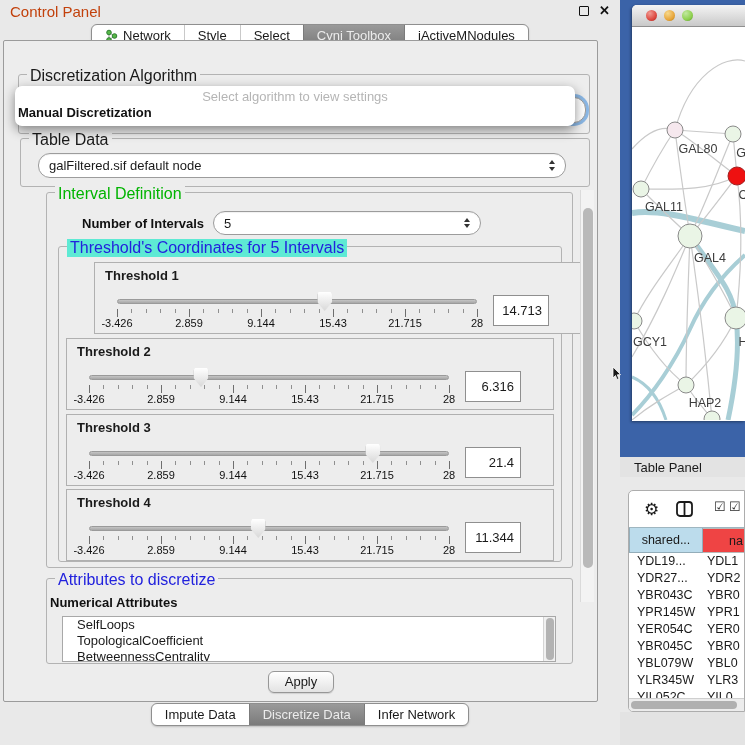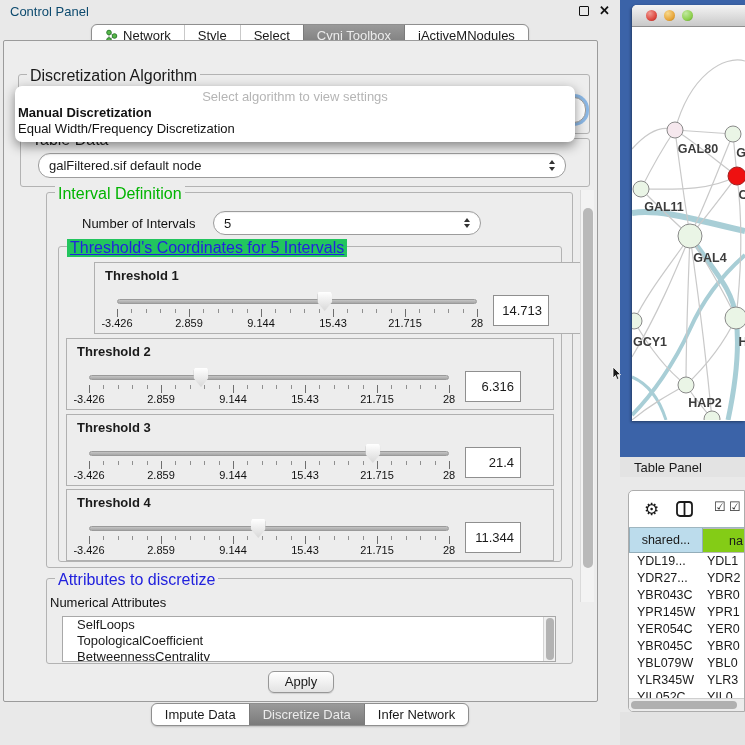--- a/index.html
+++ b/index.html
@@ -4,21 +4,21 @@
 <style>
   * { margin:0; padding:0; box-sizing:border-box; }
   html,body { background:#cfcfcf; }
   .screen{
     position:relative; width:745px; height:745px; overflow:hidden;
     background:#e9e9e9; font-family:"Liberation Sans", sans-serif; color:#1a1a1a;
   }
   
   .cp-titlebar{ position:absolute; left:0; top:0; width:620px; height:22px;
     display:flex; align-items:center; padding:0 10px; background:#e9e9e9; }
-  .cp-title{ font-size:13px; color:#0c4a6e; }
+  .cp-title{ font-size:15px; color:#c2410c; }
   .cp-win-icons{ margin-left:auto; display:flex; align-items:center; gap:10px; }
   .float-ic{ width:10px; height:10px; border:1.6px solid #111; border-radius:1px; }
   .close-ic{ font-size:13px; font-weight:bold; color:#111; line-height:10px; }
 
   .seg-row{ position:absolute; left:0; width:620px; display:flex; justify-content:center; }
   .seg{ display:flex; border:1px solid #8f8f8f; border-radius:6px; overflow:hidden;
         background:#fff; box-shadow:0 1px 2px rgba(0,0,0,.18); }
   .seg .tab{ display:flex; align-items:center; gap:5px; padding:3px 13px;
         font-size:13px; border-left:1px solid #c9c9c9; white-space:nowrap; cursor:default; }
   .seg .tab:first-child{ border-left:none; }
@@ -45,21 +45,21 @@
     border-top:4.5px solid #333;}
   .combo.focused{ box-shadow:0 0 0 3px rgba(106,164,224,.75); }
 
   .popup{ position:absolute; left:15px; top:86px; width:560px; z-index:40;
     background:#fff; border-radius:7px; box-shadow:0 4px 12px rgba(0,0,0,.45);
     padding:3px 0 5px 0; }
   .popup .ph{ text-align:center; color:#b5b5b5; font-size:13px; line-height:16px; }
   .popup .opt{ font-size:13px; line-height:16px; padding-left:3px; color:#111; }
   .popup .opt.b{ font-weight:bold; }
 
-  .bold-label{ position:absolute; font-size:13px; font-weight:normal; color:#111; }
+  .bold-label{ position:absolute; font-size:13px; font-weight:bold; color:#111; }
 
   .threshold-block{ position:absolute; left:66px; width:488px; height:72px;
     border:1px solid #b0b0b0; background:#ededed; }
   .th-label{ position:absolute; left:10px; top:5px; font-size:13px; font-weight:bold; }
   .slider-rail{ position:absolute; left:22px; top:36px; width:360px; height:5px;
     background:linear-gradient(#c4c4c4,#a7a7a7); border:1px solid #9a9a9a; border-radius:3px; }
   .slider-thumb{ position:absolute; top:-8px; width:15px; height:19px; transform:translateX(-50%);
     background:linear-gradient(#ffffff,#d8d8d8);
     clip-path:polygon(10% 0,90% 0,100% 14%,100% 52%,50% 100%,0 52%,0 14%);
     filter:drop-shadow(0 0 1px #7e7e7e); }
@@ -93,34 +93,34 @@
   .desktop{ position:absolute; left:620px; top:0; width:125px; height:457px; background:#3b63a8; }
   .net-window{ position:absolute; left:632px; top:5px; width:113px; height:416px;
     background:#fff; border-radius:5px 0 0 0; box-shadow:-1px 1px 3px rgba(0,0,0,.4); }
   .net-titlebar{ height:22px; background:linear-gradient(#f4f4f4,#c9c9c9);
     border-bottom:1px solid #8f8f8f; border-radius:5px 0 0 0;
     display:flex; align-items:center; gap:7px; padding-left:14px; }
   .tl{ width:11px; height:11px; border-radius:50%; }
   .tl.red{ background:radial-gradient(circle at 35% 30%, #f09a92, #dd4a41 60%, #a8221c); }
   .tl.yellow{ background:radial-gradient(circle at 35% 30%, #f7d98c, #e8a63c 60%, #b37a14); }
   .tl.green{ background:radial-gradient(circle at 35% 30%, #c1e8a0, #8ed04e 60%, #55922a); }
-  .net-canvas{ position:relative; width:113px; height:393px; overflow:hidden;font-weight:bold; }
+  .net-canvas{ position:relative; width:113px; height:393px; overflow:hidden; }
 
   .tp-header{ position:absolute; left:620px; top:457px; width:125px; height:20px;
     background:#e3e3e3; display:flex; align-items:center; padding-left:14px; font-size:13px; }
   .tp-body{ position:absolute; left:628px; top:490px; width:117px; height:222px;
     background:#fff; border:1px solid #adadad; border-radius:5px 0 0 5px; overflow:hidden; }
   .tp-toolbar{ position:relative; height:36px; display:flex; align-items:center; }
   .gear{ position:absolute; left:15px; font-size:17px; color:#1a1a1a; line-height:17px; }
   .col-ic{ position:absolute; left:47px; top:10px; }
   .cb-ic{ position:absolute; top:9px; font-size:13px; color:#2a2a2a; line-height:14px; }
   .thead{ display:flex; height:26px; border-top:1px solid #9fb6c0; font-size:12.5px; }
   .thead .c1{ width:74px; background:#bcdcec; border:1px solid #93adb9; border-top:none;
     display:flex; align-items:center; justify-content:center; }
-  .thead .c2{ flex:1; background:#84cc16; border-top:1px solid #b9b9b9; border-bottom:1px solid #b9b9b9;
+  .thead .c2{ flex:1; background:#ef4444; border-top:1px solid #b9b9b9; border-bottom:1px solid #b9b9b9;
     display:flex; align-items:center; justify-content:flex-end; padding-right:1px; }
   .tbody{ position:relative; height:146px; overflow:hidden; font-size:12.5px; }
   .trow{ display:flex; height:17px; line-height:17px; }
   .trow .c1{ width:74px; padding-left:8px; white-space:nowrap; overflow:hidden; }
   .trow .c2{ flex:1; padding-left:4px; white-space:nowrap; overflow:hidden; }
   .hscroll{ position:absolute; left:0; bottom:0; width:100%; height:13px; background:#ececec;
     border-top:1px solid #cfcfcf; }
   .hscroll .thumb{ position:absolute; left:2px; top:2px; width:106px; height:8px;
     background:#b0b0b0; border-radius:4px; }
   .tp-footer{ position:absolute; left:620px; top:712px; width:125px; height:33px; background:#e3e3e3; }
@@ -176,21 +176,20 @@
   <div class="combo focused" style="left:30px; top:97px; width:556px; height:26px;">
     <span class="stepper">
         <span class="arr-up"></span>
         <span class="arr-dn"></span>
       </span>
   </div>
 
   <div class="popup">
     <div class="ph">Select algorithm to view settings</div>
     <div class="opt b">Manual Discretization</div>
-    <div class="opt">Equal Width/Frequency Discretization</div>
   </div>
 
   <div class="groupbox" style="left:20px; top:138px; width:570px; height:49px;">
     <span class="gtitle">Table Data</span>
   </div>
   <div class="combo" style="left:38px; top:153px; width:528px; height:25px;">
     <span>galFiltered.sif default node</span>
     <span class="stepper">
         <span class="arr-up"></span>
         <span class="arr-dn"></span>
@@ -203,21 +202,21 @@
   <span class="bold-label" style="left:82px; top:216px;">Number of Intervals</span>
   <div class="combo" style="left:213px; top:211px; width:268px; height:24px;">
     <span>5</span>
     <span class="stepper">
         <span class="arr-up"></span>
         <span class="arr-dn"></span>
       </span>
   </div>
 
   <div class="groupbox" style="left:58px; top:246px; width:504px; height:316px;">
-    <span class="gtitle blue" style="background:#22c55e;text-decoration:underline;">Threshold's Coordinates for 5 Intervals</span>
+    <span class="gtitle blue" style="background:#5eead4;">Threshold's Coordinates for 5 Intervals</span>
   </div>
 
   <div class="threshold-block" style="top:262px;margin-left:28px;">
     <span class="th-label">Threshold 1</span>
     <div class="slider-rail">
         <div class="slider-thumb" style="left: 57.7197%;"></div>
       </div>
     <div class="tick-marks">
         <div class="major" style="left: 0%;"></div>
         <div class="major" style="left: 20%;"></div>

